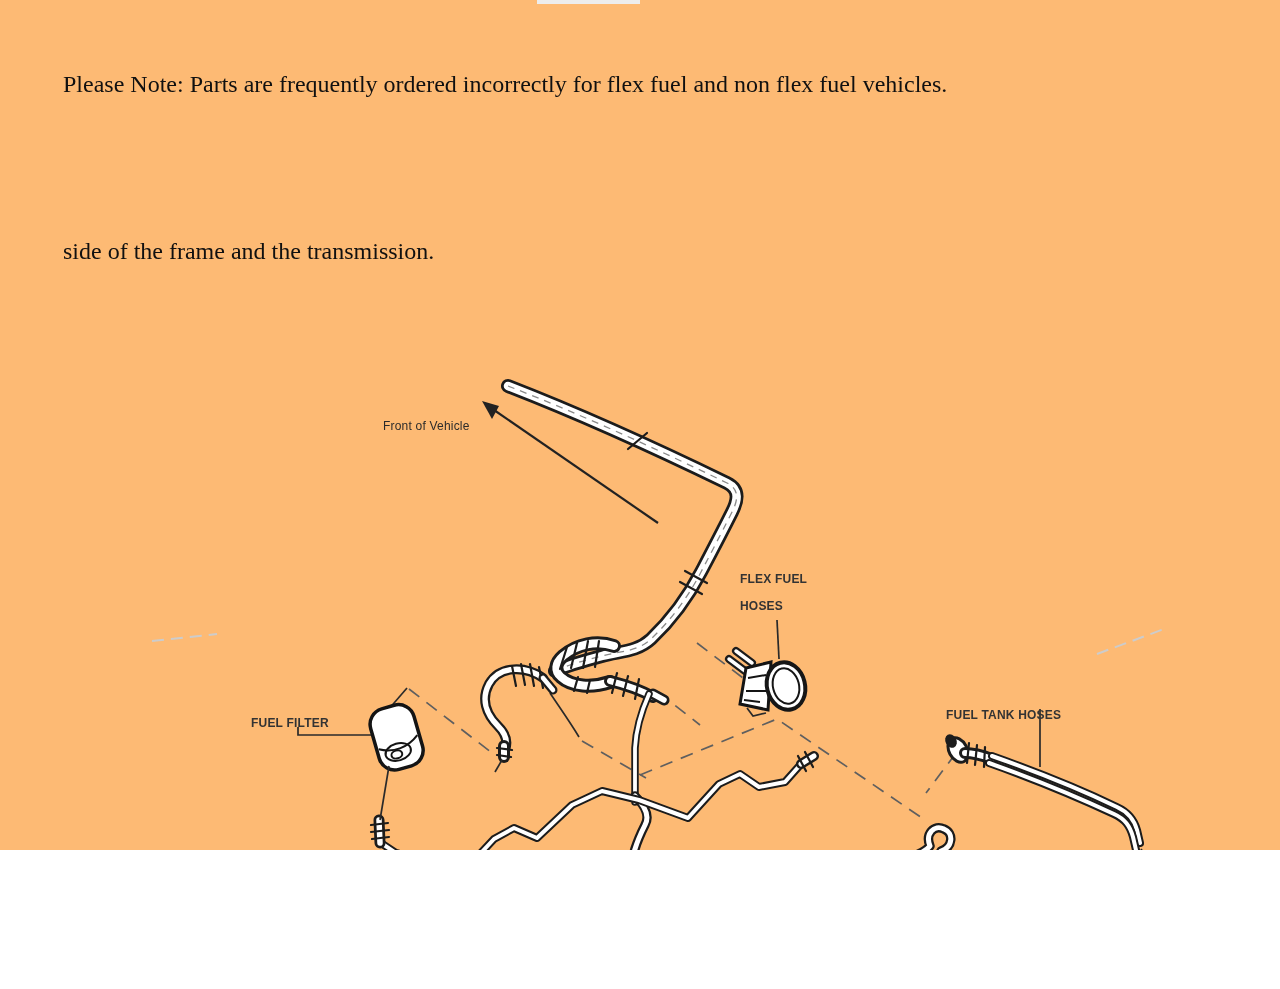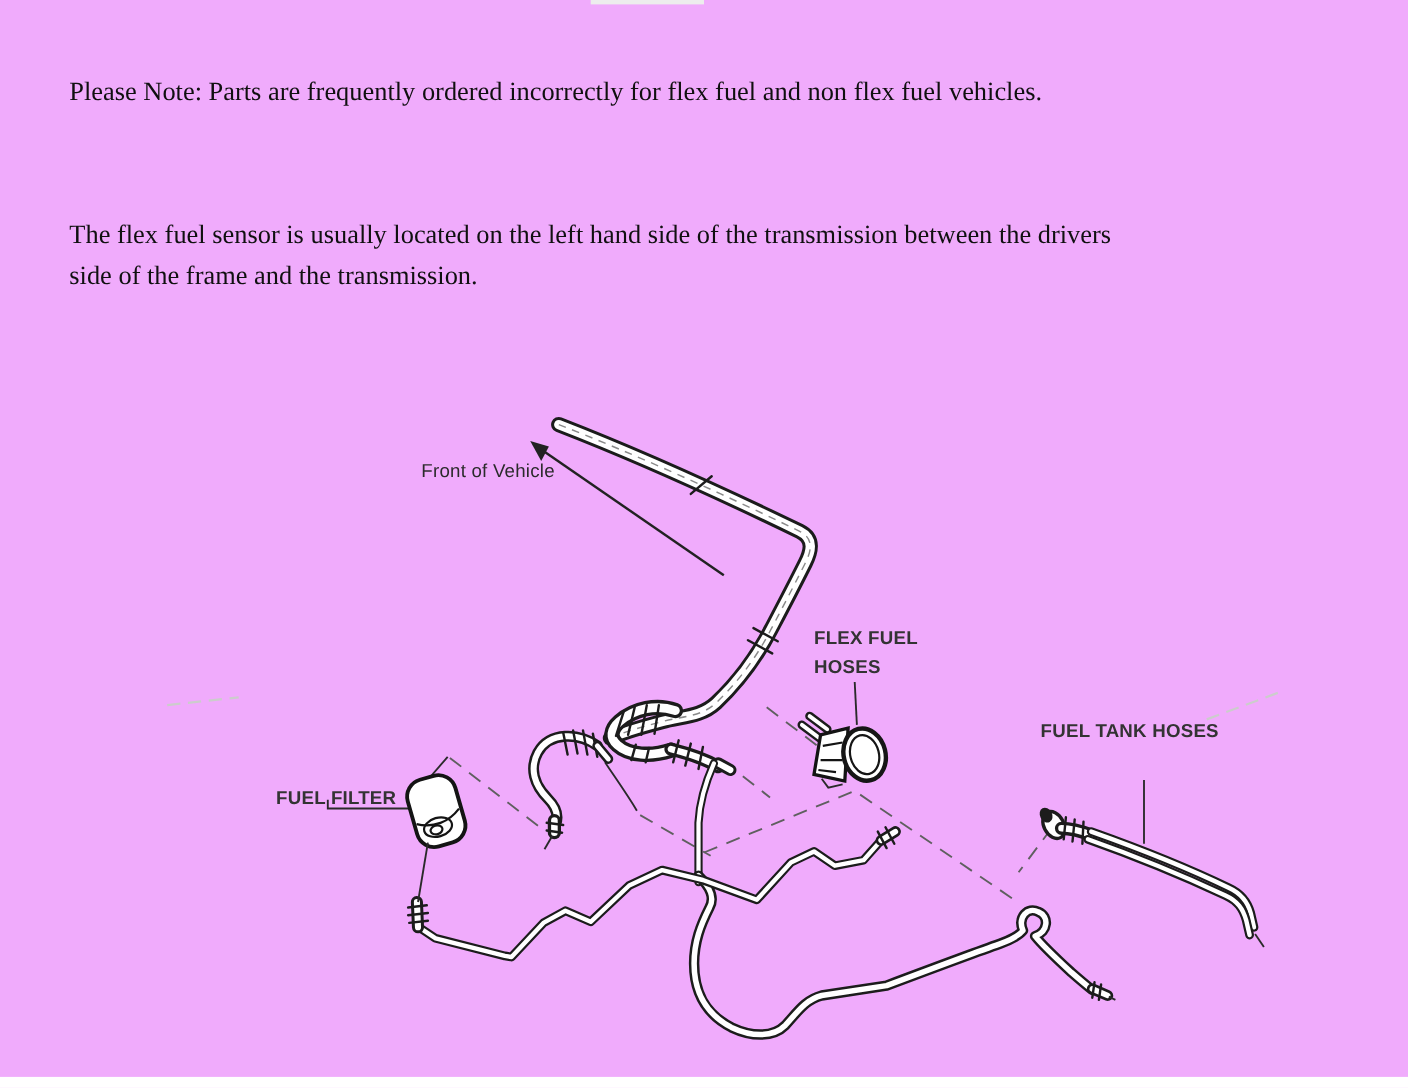--- a/index.html
+++ b/index.html
@@ -1,50 +1,49 @@
 <!DOCTYPE html>
 <html><head>
 <meta charset="utf-8">
 <style>
   html,body{margin:0;padding:0;background:#fff;}
-  #page{position:relative;width:1280px;height:979px;background:#f0abfc;overflow:hidden;
+  #page{position:relative;width:1280px;height:850px;background:#fdba74;overflow:hidden;
         font-family:"Liberation Sans",sans-serif;}
   #top-bar{position:absolute;left:537px;top:0;width:103px;height:4px;background:#ededed;}
   .docline{position:absolute;left:63px;font-family:"Liberation Serif",serif;
            font-size:24px;color:#101010;white-space:nowrap;}
   #l1{top:71px}
   #l2{top:138px}
   #l3{top:201px}
   #l4{top:238px}
   #l5{top:305px}
   .dlabel{position:absolute;font-family:"Liberation Sans",sans-serif;font-weight:bold;
-          font-size:17px;color:#333;letter-spacing:.2px;white-space:nowrap;}
+          font-size:12px;color:#333;letter-spacing:.2px;white-space:nowrap;}
   #front-label{font-weight:normal;left:383px;top:419px;color:#2b2b2b;}
   #ffs-label{left:740px;top:566px;line-height:27px;}
   #ff-label{left:251px;top:705px;margin-top:11px;}
-  #fth-label{left:946px;top:655px;}
+  #fth-label{left:946px;top:708px;}
   #diagram-svg{position:absolute;left:0;top:0;}
   .tubeO{fill:none;stroke:#1c1c1c;stroke-linecap:round;stroke-linejoin:round;}
   .tubeI{fill:none;stroke:#ffffff;stroke-linecap:round;stroke-linejoin:round;}
   .mid{fill:none;stroke:#8a8a8a;stroke-width:1.3;stroke-dasharray:7 6;}
   .thin{fill:none;stroke:#2a2a2a;stroke-width:1.7;}
   .dash{fill:none;stroke:#5f5f5f;stroke-width:1.7;stroke-dasharray:13 9;}
   .faint{fill:none;stroke:#cccccc;stroke-width:2;stroke-dasharray:12 7;}
   .rib{stroke:#1c1c1c;stroke-width:2.2;stroke-linecap:round;}
   .outline{fill:#ffffff;stroke:#141414;}
 </style>
 </head>
 <body>
 
 <div id="page">
 
   <div id="top-bar"></div>
 
   <div class="docline" id="l1">Please Note: Parts are frequently ordered incorrectly for flex fuel and non flex fuel vehicles.</div>
-  <div class="docline" id="l3">The flex fuel sensor is usually located on the left hand side of the transmission between the drivers</div>
   <div class="docline" id="l4">side of the frame and the transmission.</div>
 
   <svg id="diagram-svg" width="1280" height="989" viewBox="0 0 1280 989" xmlns="http://www.w3.org/2000/svg">
 
     <g>
       <path class="faint" d="M152,641 L217,634"></path>
       <path class="faint" d="M1097,654 L1164,629"></path>
     </g>
 
     <g>

